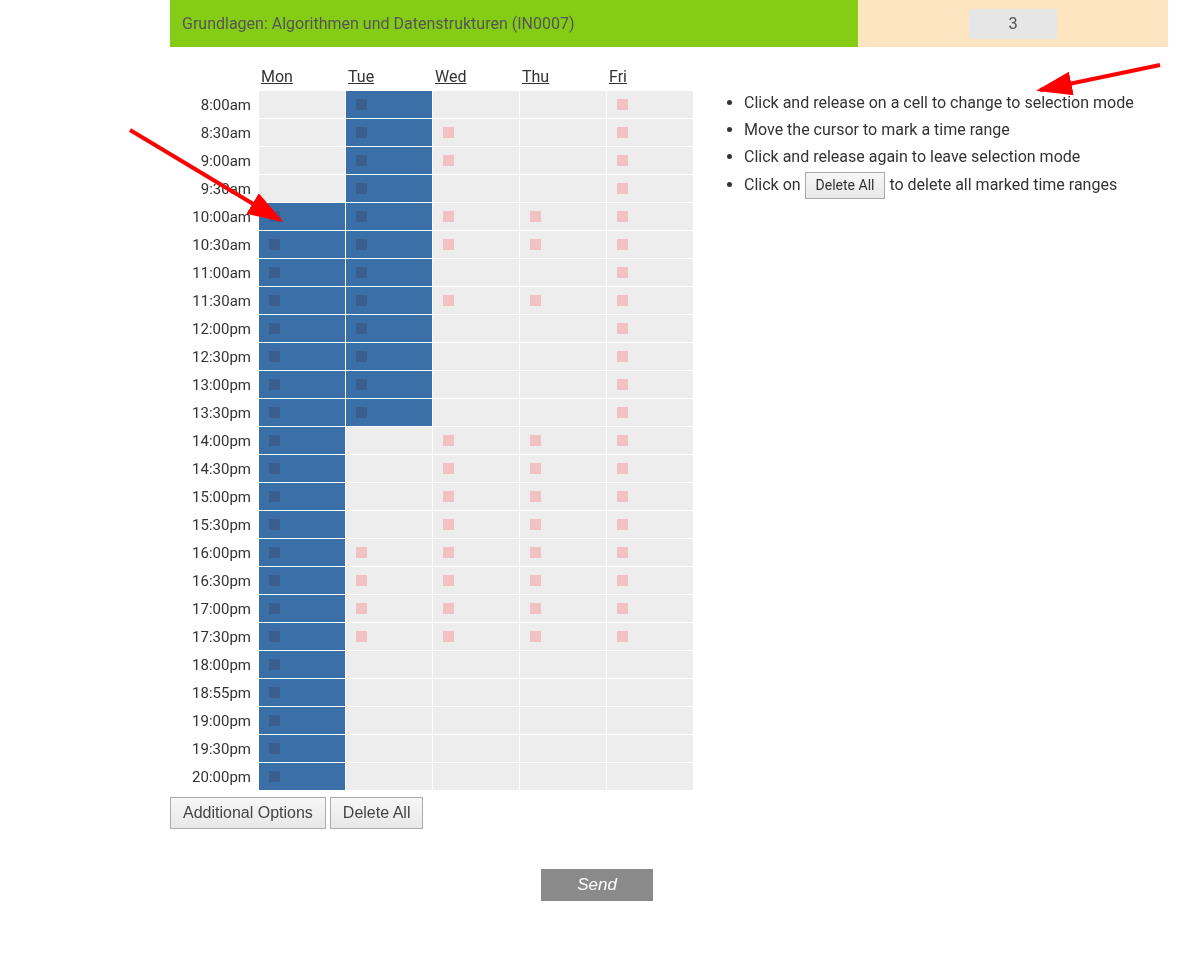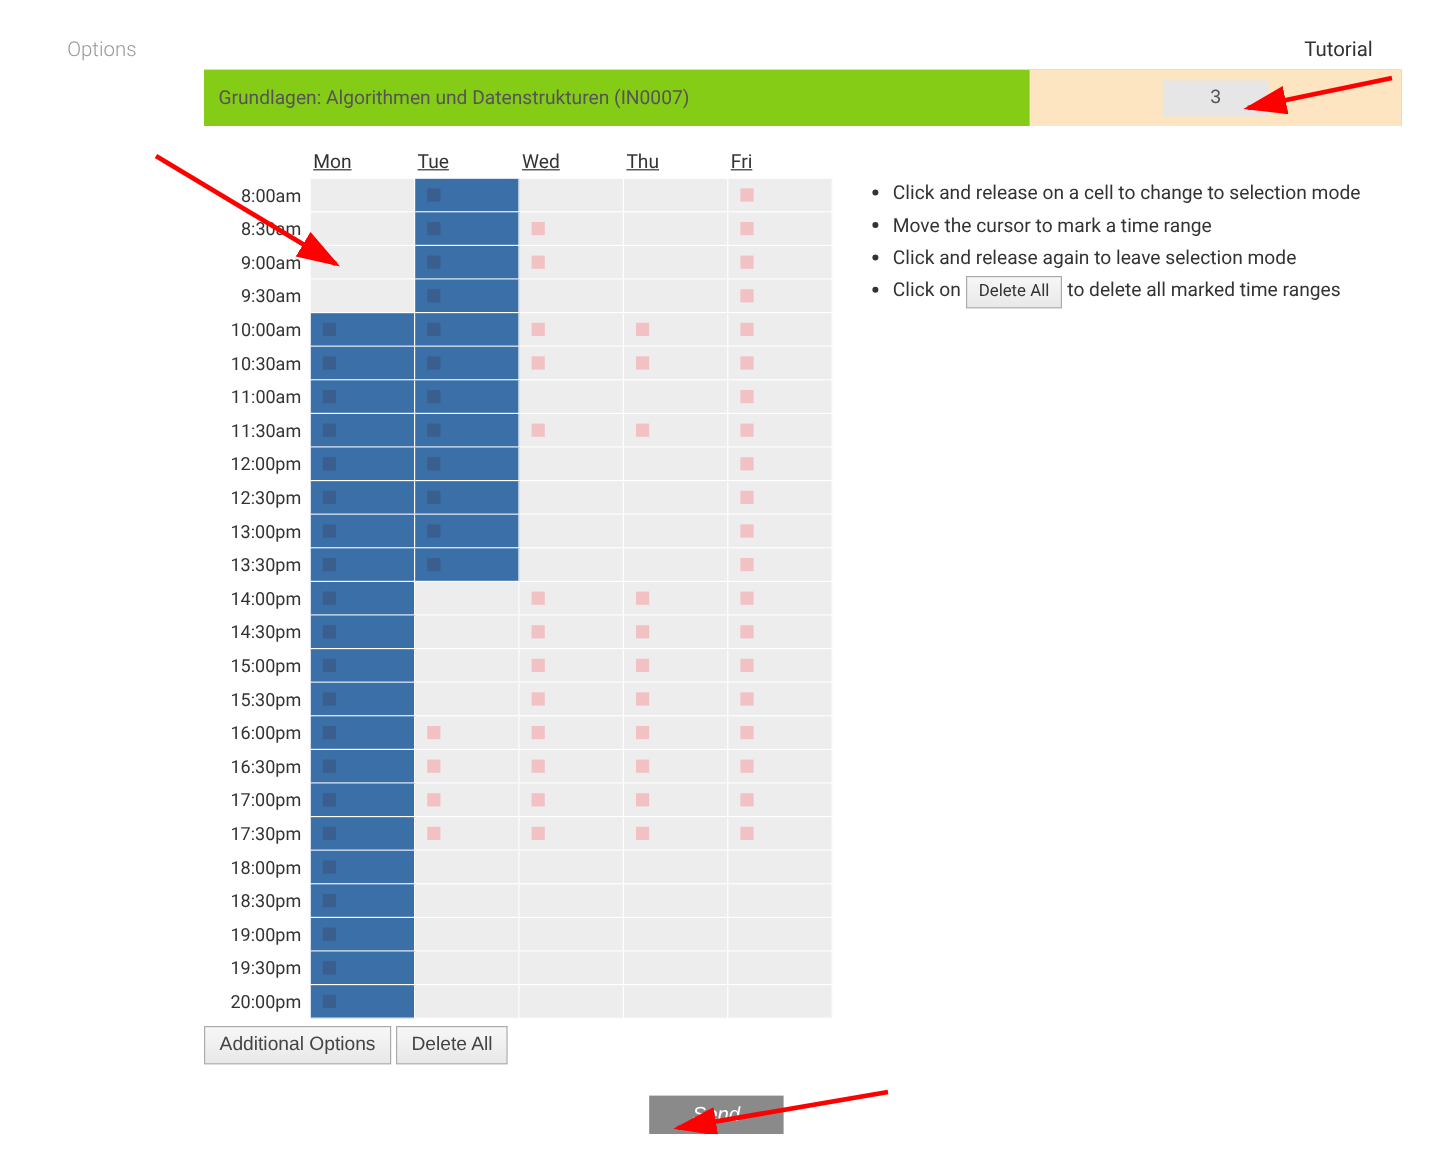--- a/index.html
+++ b/index.html
@@ -120,21 +120,21 @@
   .btn {
     padding: 6px 12px;
     background: linear-gradient(#f7f7f7, #e8e8e8);
     border: 1px solid #aaa;
     font-size: 16px;
     cursor: pointer;
     color: #444;
   }
   .send-row {
     text-align: center;
-    margin-top: 26px;
+    margin-top: 40px;
   }
   .send-btn {
     background: #8a8a8a;
     color: #fff;
     border: none;
     padding: 6px 36px;
     font-size: 17px;
     font-style: italic;
     cursor: pointer;
   }
@@ -142,24 +142,20 @@
   .arrow {
     position: absolute;
     pointer-events: none;
   }
 </style>
 </head>
 <body>
 
 <div class="container">
 
-  <div class="topbar">
-    <span>Options</span>
-    <span class="tutorial">Tutorial</span>
-  </div>
 
   <div class="course-row">
     <div class="course-title">Grundlagen: Algorithmen und Datenstrukturen (IN0007)</div>
     <div class="tutorial-cell">
       <input class="tutorial-input" value="3" style="">
     </div>
   </div>
 
   <div class="main-row">
     <div class="schedule-block">
@@ -179,21 +175,21 @@
           <div class="time-cell">13:30pm</div>
           <div class="time-cell">14:00pm</div>
           <div class="time-cell">14:30pm</div>
           <div class="time-cell">15:00pm</div>
           <div class="time-cell">15:30pm</div>
           <div class="time-cell">16:00pm</div>
           <div class="time-cell">16:30pm</div>
           <div class="time-cell">17:00pm</div>
           <div class="time-cell">17:30pm</div>
           <div class="time-cell">18:00pm</div>
-          <div class="time-cell">18:30pm</div>
+          <div class="time-cell">18:55pm</div>
           <div class="time-cell">19:00pm</div>
           <div class="time-cell">19:30pm</div>
           <div class="time-cell">20:00pm</div>
         </div>
       <div class="grid" id="grid">
           <div class="day-header">Mon</div>
           <div class="day-header">Tue</div>
           <div class="day-header">Wed</div>
           <div class="day-header">Thu</div>
           <div class="day-header">Fri</div>

